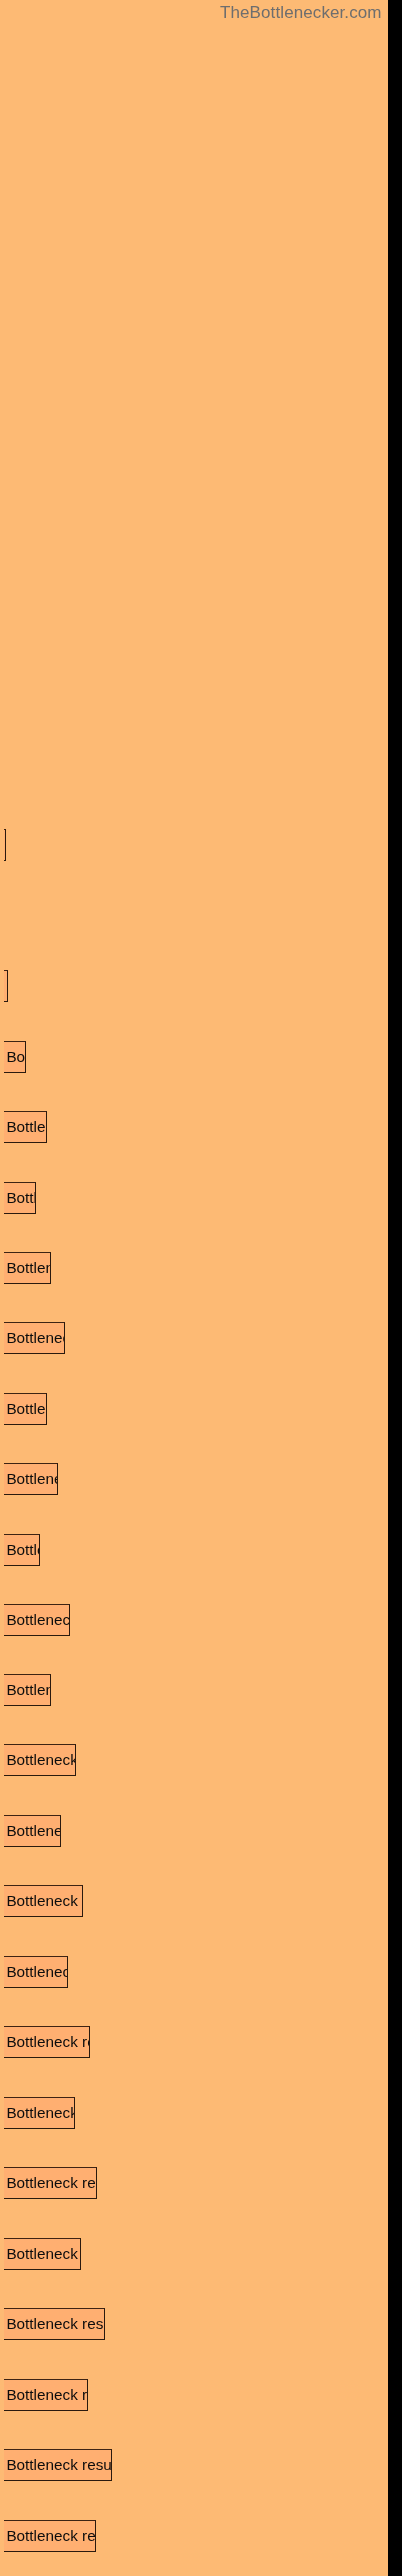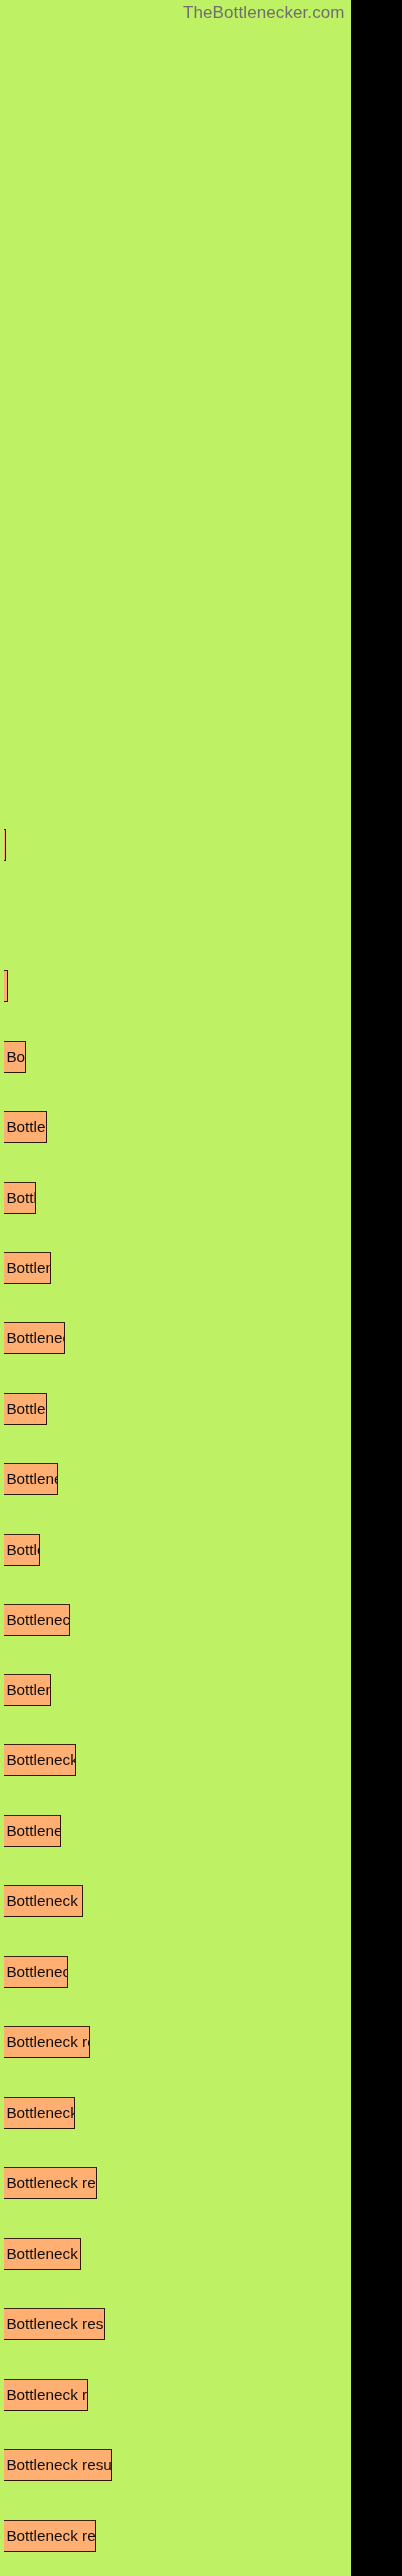--- a/index.html
+++ b/index.html
@@ -13,23 +13,23 @@
     height: 2576px;
     position: relative;
     overflow: hidden;
     font-family: "Liberation Sans", sans-serif;
     -webkit-font-smoothing: antialiased;
   }
 
   #root {
     position: absolute;
     inset: 0;
-    width: 351px;
+    width: 388px;
     height: 2576px;
-    background: #bef264;
+    background: #fdba74;
   }
 
   
   .site-title {
     position: absolute;
     top: 1.6px;
     right: 6.4px;
     font-size: 17px;
     line-height: 21px;
     color: #6e6e6e;

